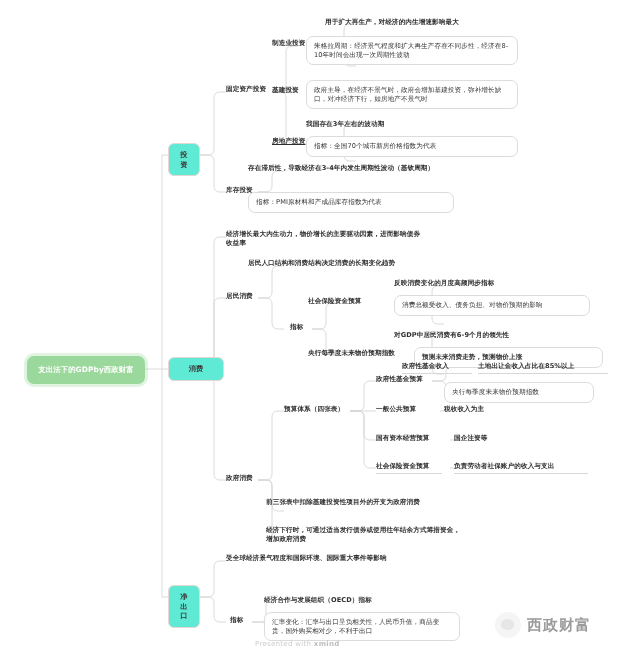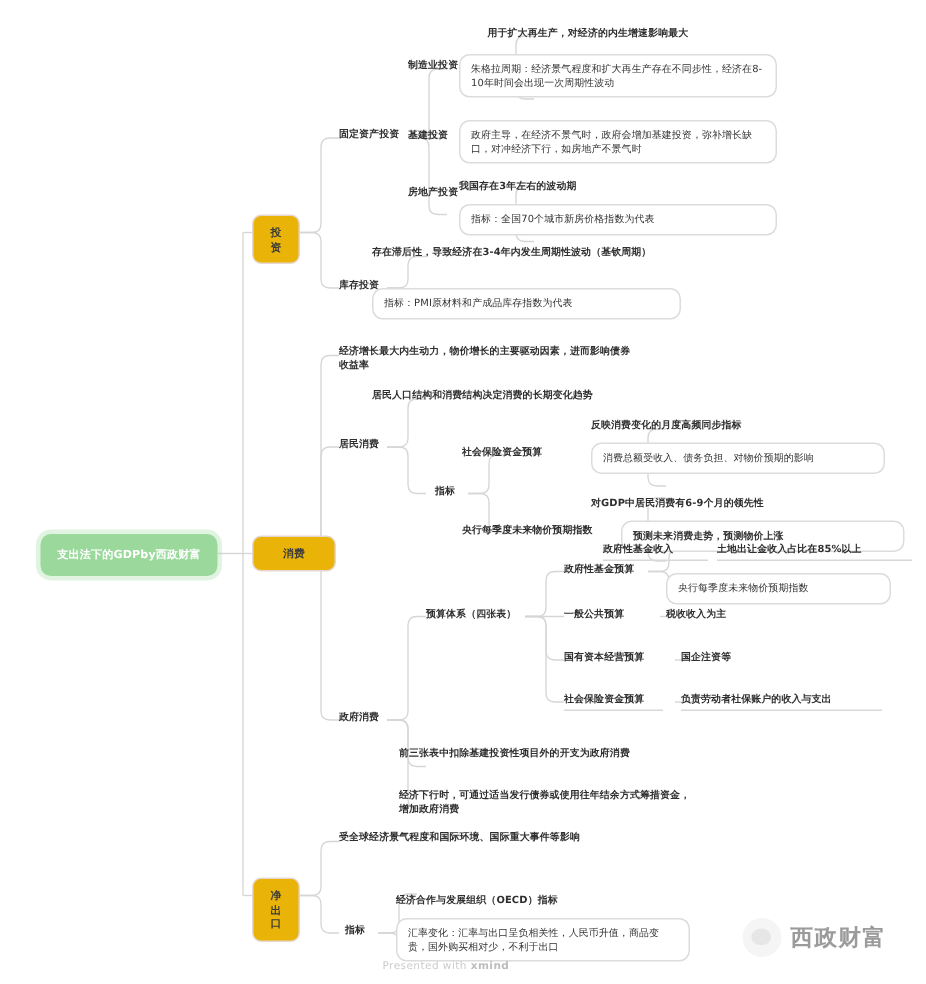--- a/index.html
+++ b/index.html
@@ -33,21 +33,21 @@
     color: #ffffff;
     font-size: 7.4px;
     font-weight: bold;
     border-radius: 7px;
     padding: 9px 10px;
     text-align: center;
     box-shadow: 0 0 0 3px rgba(154,216,155,0.30);
   }
   
   .branch {
-    background: #eab308;
+    background: #5eead4;
     border: 1px solid #e6d8d0;
     color: #3b3b3b;
     font-size: 7.2px;
     font-weight: bold;
     border-radius: 6px;
     padding: 6px 9px;
     text-align: center;
   }
   
   .boxed {
@@ -187,21 +187,21 @@
 
   <div class="node leaf-label" style="left:226px; top:85px; width:48px;">固定资产投资</div>
 
   <div class="node leaf-label" style="left:272px; top:39px; width:40px;">制造业投资</div>
   <div class="node leaf" style="left:306px; top:18px; width:212px;padding-left:19px;">用于扩大再生产，对经济的内生增速影响最大</div>
   <div class="node boxed" style="left:306px; top:36px; width:212px;">朱格拉周期：经济景气程度和扩大再生产存在不同步性，经济在8-10年时间会出现一次周期性波动</div>
 
   <div class="node leaf-label" style="left:272px; top:86px; width:36px;">基建投资</div>
   <div class="node boxed" style="left:306px; top:80px; width:212px;">政府主导，在经济不景气时，政府会增加基建投资，弥补增长缺口，对冲经济下行，如房地产不景气时</div>
 
-  <div class="node leaf-label" style="left:272px; top:124px; width:40px;">房地产投资</div>
+  <div class="node leaf-label" style="left:272px; top:137px; width:40px;text-decoration:underline;">房地产投资</div>
   <div class="node leaf" style="left:306px; top:120px; width:212px;">我国存在3年左右的波动期</div>
   <div class="node boxed" style="left:306px; top:136px; width:212px;">指标：全国70个城市新房价格指数为代表</div>
 
   <div class="node leaf-label" style="left:226px; top:186px; width:32px;">库存投资</div>
   <div class="node leaf" style="left:248px; top:164px; width:206px;">存在滞后性，导致经济在3-4年内发生周期性波动（基钦周期）</div>
   <div class="node boxed" style="left:248px; top:192px; width:206px;">指标：PMI原材料和产成品库存指数为代表</div>
 
   <div class="node leaf" style="left:226px; top:230px; width:200px;">经济增长最大内生动力，物价增长的主要驱动因素，进而影响债券收益率</div>
 
   <div class="node leaf-label" style="left:226px; top:292px; width:32px;">居民消费</div>

